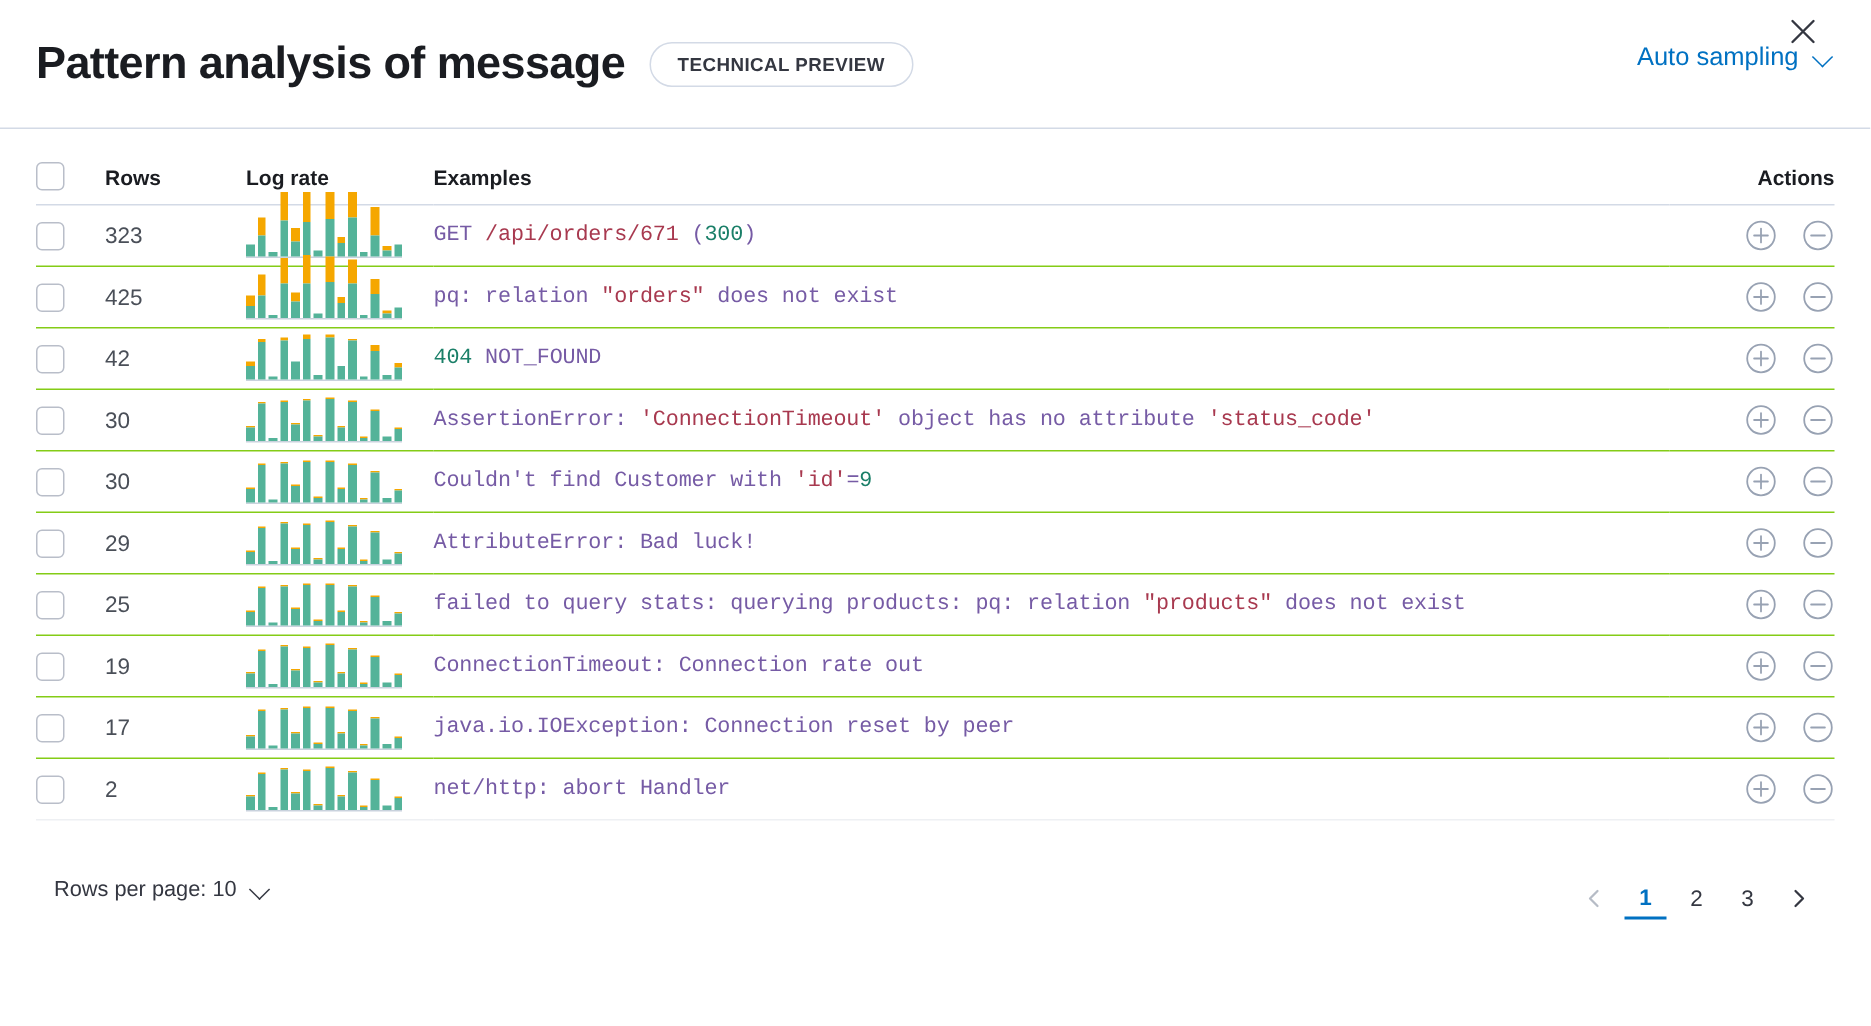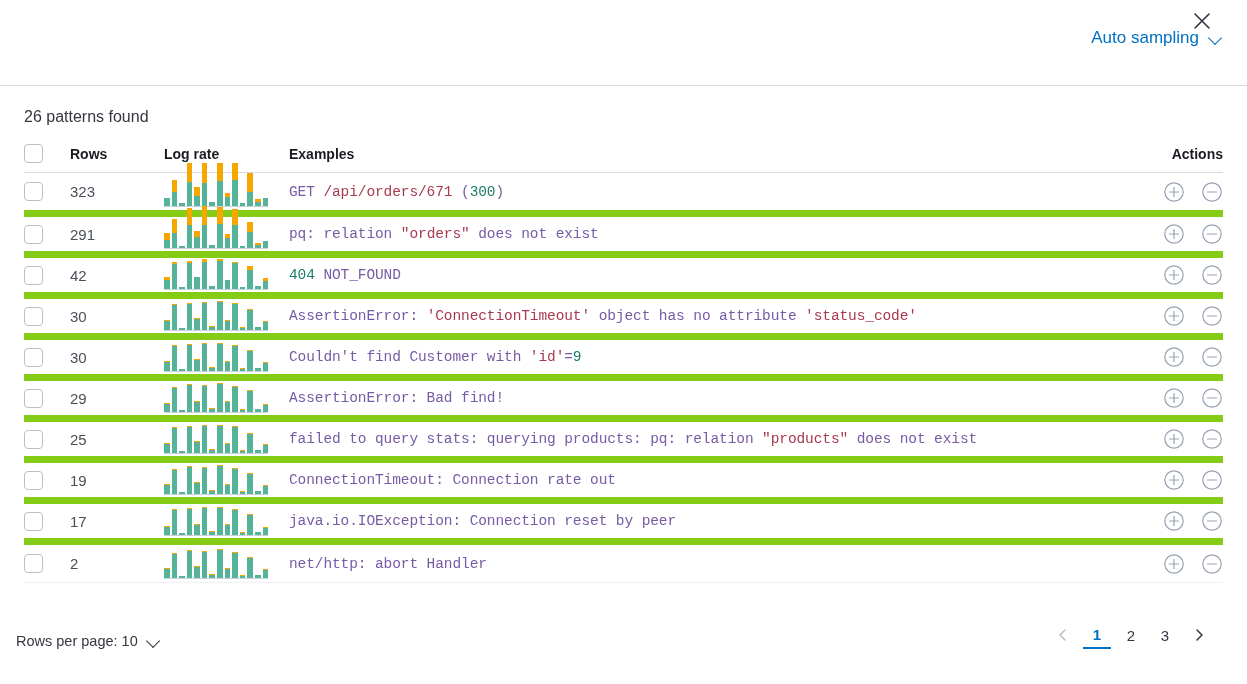--- a/index.html
+++ b/index.html
@@ -112,21 +112,21 @@
   }
   .col-cb     { width: 46px; }
   .col-count  { width: 94px; }
   .col-rate   { width: 125px; }
   .col-ex     { width: auto; }
   .col-act    { width: 110px; text-align: right !important; }
 
   table.patterns td {
     padding: 0;
     height: 41px;
-    border-bottom: 7px solid #84cc16;
+    border-bottom: 1px solid #84cc16;
     vertical-align: middle;
     font-size: 15px;
   }
   table.patterns tr:last-child td { border-bottom: 1px solid #eef0f3; }
 
   .cbox {
     width: 19px; height: 19px;
     border: 1px solid #b9bec9;
     border-radius: 4px;
     background: #fff;
@@ -172,23 +172,23 @@
     margin-left: 16px;
     cursor: pointer;
     color: #98a2b3;
     vertical-align: middle;
   }
   .act-btn svg { display: block; }
 
   
   .flyout-footer {
     display: flex;
-    align-items: flex-end;
+    align-items: flex-start;
     justify-content: space-between;
-    padding: 14px 34px 0 16px;
+    padding: 14px 34px 0 36px;
   }
   .rows-per-page {
     display: flex;
     align-items: center;
     gap: 9px;
     font-size: 14.5px;
     color: #343741;
     background: none;
     border: none;
     cursor: pointer;
@@ -219,37 +219,40 @@
     border-bottom: 2px solid #0071c2;
     border-radius: 0;
   }
   .pg.arrow { color: #343741; font-size: 17px; }
   .pg.arrow.disabled { color: #b6bcc6; cursor: default; }
 </style>
 </head>
 <body>
 
 <div class="flyout-header">
+  <div class="header-left">
+    <div class="page-title">Pattern analysis of message</div>
+    <div class="preview-badge">TECHNICAL PREVIEW</div>
+  </div>
 
   <div class="header-right">
     <button class="close-btn">
       <svg width="22" height="22" viewBox="0 0 22 22">
         <path d="M4 4 L18 18 M18 4 L4 18" stroke="#343741" stroke-width="1.6" fill="none" stroke-linecap="round"></path>
       </svg>
     </button>
     <button class="sampling-btn">
       <span>Auto sampling</span>
       <span class="chev"></span>
     </button>
   </div>
 </div>
 
 <div class="flyout-body">
 
-  <div class="patterns-found">26 patterns found</div>
 
   <table class="patterns">
     <colgroup>
       <col class="col-cb">
         <col class="col-count">
         <col class="col-rate">
         <col class="col-ex">
         <col class="col-act">
     </colgroup>
     <thead>
@@ -332,21 +335,21 @@
                 <path d="M11 6.4 V15.6 M6.4 11 H15.6" stroke="#98a2b3" stroke-width="1.2" stroke-linecap="round"></path>
               </svg></button><button class="act-btn"><svg width="22" height="22" viewBox="0 0 22 22">
                 <circle cx="11" cy="11" r="9.2" fill="none" stroke="#98a2b3" stroke-width="1.2"></circle>
                 <path d="M6.4 11 H15.6" stroke="#98a2b3" stroke-width="1.2" stroke-linecap="round"></path>
               </svg></button></td>
         </tr>
         <tr>
           <td>
             <span class="cbox"></span>
           </td>
-          <td class="count-cell">291</td>
+          <td class="count-cell">425</td>
           <td>
             <div class="spark">
               <div class="bar">
                 <div class="seg-base" style="height: 8px; background: rgb(84, 179, 153);"></div>
                 <div class="seg-top" style="height: 7px; background: rgb(245, 167, 0);"></div>
               </div>
               <div class="bar">
                 <div class="seg-base" style="height: 15px; background: rgb(84, 179, 153);"></div>
                 <div class="seg-top" style="height: 14px; background: rgb(245, 167, 0);"></div>
               </div>
@@ -682,21 +685,21 @@
               <div class="bar">
                 <div class="seg-base" style="height: 3px; background: rgb(84, 179, 153);"></div>
               </div>
               <div class="bar">
                 <div class="seg-base" style="height: 7px; background: rgb(84, 179, 153);"></div>
                 <div class="seg-top" style="height: 1px; background: rgb(245, 167, 0);"></div>
               </div>
             </div>
           </td>
           <td>
-            <div class="example"><span class="tk-def">AssertionError: Bad find!</span></div>
+            <div class="example"><span class="tk-def">AttributeError: Bad luck!</span></div>
           </td>
           <td class="actions-cell"><button class="act-btn"><svg width="22" height="22" viewBox="0 0 22 22">
                 <circle cx="11" cy="11" r="9.2" fill="none" stroke="#98a2b3" stroke-width="1.2"></circle>
                 <path d="M11 6.4 V15.6 M6.4 11 H15.6" stroke="#98a2b3" stroke-width="1.2" stroke-linecap="round"></path>
               </svg></button><button class="act-btn"><svg width="22" height="22" viewBox="0 0 22 22">
                 <circle cx="11" cy="11" r="9.2" fill="none" stroke="#98a2b3" stroke-width="1.2"></circle>
                 <path d="M6.4 11 H15.6" stroke="#98a2b3" stroke-width="1.2" stroke-linecap="round"></path>
               </svg></button></td>
         </tr>
         <tr>

